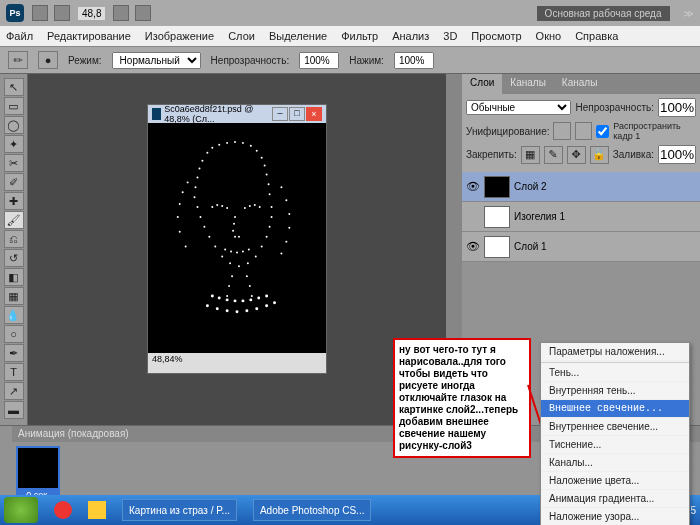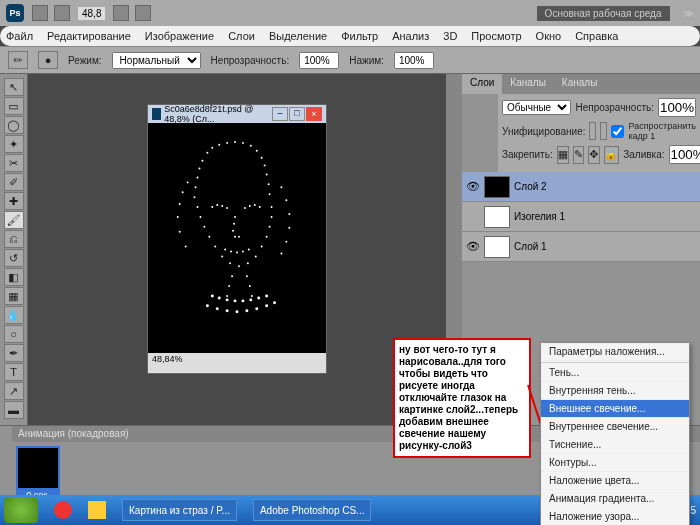--- a/index.html
+++ b/index.html
@@ -3,41 +3,41 @@
 <meta charset="utf-8">
 <style>
 * { margin: 0; padding: 0; box-sizing: border-box; font-family: Tahoma, sans-serif; }
 body { width: 700px; height: 525px; background: #494949; overflow: hidden; position: relative; font-size: 10px; }
 .top-bar { height: 26px; background: #aaa; display: flex; align-items: center; padding: 0 6px; gap: 8px; }
 .ps-logo { width: 18px; height: 18px; background: #0a3d62; color: #fff; display: flex; align-items: center; justify-content: center; font-size: 9px; font-weight: bold; border-radius: 4px; }
 .top-icons { display: flex; gap: 6px; }
 .top-icon { width: 16px; height: 16px; background: #888; border: 1px solid #666; }
 .zoom-val { background: #ddd; padding: 1px 4px; font-size: 10px; }
 .workspace-sel { margin-left: auto; background: #555; color: #ccc; padding: 2px 8px; font-size: 10px; }
-.menu-bar { height: 20px; background: #f0f0f0; display: flex; align-items: center; padding: 0 6px; gap: 14px; font-size: 11px; color: #222; border-radius: 10px; }
+.menu-bar { height: 20px; background: #f0f0f0; display: flex; align-items: center; padding: 0 6px; gap: 14px; font-size: 11px; color: #222; }
 .menu-bar span { cursor: default; }
 .options-bar { height: 28px; background: #aaa; border-top: 1px solid #888; border-bottom: 1px solid #666; display: flex; align-items: center; padding: 0 8px; gap: 10px; font-size: 10px; color: #222; }
 .options-bar select, .options-bar input { font-size: 10px; padding: 1px 3px; }
 .main-area { display: flex; height: 351px; }
 .tools { width: 28px; background: #939393; border-right: 1px solid #666; display: flex; flex-direction: column; align-items: center; padding-top: 4px; gap: 1px; }
 .tool { width: 20px; height: 18px; background: #aaa; border: 1px solid #777; display: flex; align-items: center; justify-content: center; font-size: 11px; color: #222; }
 .tool.sel { background: #ddd; }
 .canvas-wrap { flex: 1; background: #494949; position: relative; display: flex; align-items: flex-start; justify-content: center; padding-top: 30px; border-radius: 14px; }
 .doc-win { width: 180px; background: #000; border: 1px solid #666; }
 .doc-title { height: 18px; background: #c7d4e8; display: flex; align-items: center; padding: 0 4px; font-size: 9px; color: #000; }
 .doc-title .ps-ico { width: 12px; height: 12px; background: #0a3d62; margin-right: 3px; }
 .doc-close { margin-left: auto; width: 16px; height: 14px; background: #e74c3c; color: #fff; display: flex; align-items: center; justify-content: center; font-size: 9px; }
 .doc-canvas { height: 230px; background: #000; position: relative; }
 .doc-status { height: 20px; background: #ddd; font-size: 9px; padding: 1px 4px; color: #000; }
 .face-dots { position: absolute; inset: 10px; }
 .panels { width: 238px; background: #939393; display: flex; flex-direction: column; }
 .panel-tabs { height: 20px; background: #868686; display: flex; font-size: 10px; }
 .ptab { padding: 3px 8px; color: #ddd; }
 .ptab.act { background: #aaa; color: #000; }
-.panel-body { background: #aaa; padding: 4px; font-size: 10px; color: #222; margin-left: 36px; }
+.panel-body { background: #aaa; padding: 4px; font-size: 10px; color: #222; }
 .panel-row { display: flex; align-items: center; gap: 4px; margin-bottom: 4px; }
 .panel-row select { font-size: 10px; flex: 1; }
 .layer-list { background: #aaa; }
 .layer { height: 30px; display: flex; align-items: center; border-bottom: 1px solid #888; gap: 4px; padding: 0 4px; }
 .layer.sel { background: #92a7cf; }
 .eye { width: 14px; height: 14px; display: flex; align-items: center; justify-content: center; font-size: 11px; }
 .thumb { width: 26px; height: 22px; background: #fff; border: 1px solid #666; }
 .thumb.black { background: #000; }
 .layer-name { font-size: 10px; }
 .anim-panel { height: 80px; background: #939393; border-top: 1px solid #666; padding-left: 12px; }
@@ -46,21 +46,21 @@
 .frame { width: 44px; height: 44px; background: #000; border: 2px solid #3874d6; }
 .anim-ctrls { display: flex; gap: 2px; }
 .anim-btn { width: 18px; height: 16px; background: #aaa; border: 1px solid #777; }
 .taskbar { position: absolute; bottom: 0; left: 0; right: 0; height: 30px; background: linear-gradient(#3a8de0, #1a5cb0); display: flex; align-items: center; padding: 0 4px; gap: 16px; }
 .start { width: 34px; height: 26px; background: radial-gradient(circle, #7cc242, #4a8a1a); border-radius: 4px; }
 .task-item { height: 22px; background: #2a6cc0; border: 1px solid #5090d0; padding: 0 6px; display: flex; align-items: center; font-size: 10px; color: #fff; }
 .tray { margin-left: auto; display: flex; align-items: center; gap: 6px; color: #fff; font-size: 10px; }
 .annotation { position: absolute; left: 393px; top: 338px; width: 138px; background: #fff; border: 2px solid #d00; padding: 4px; font-size: 10px; font-weight: bold; color: #000; z-index: 50; line-height: 1.2; }
 .context-menu { position: absolute; right: 10px; top: 342px; width: 150px; background: #f4f4f4; border: 1px solid #888; box-shadow: 2px 2px 4px rgba(0,0,0,.3); z-index: 60; font-size: 10px; }
 .ctx-item { padding: 3px 8px; color: #222; border-bottom: 1px solid #eee; }
-.ctx-item.sel { background: #3874d6; color: #fff; }
+.ctx-item.sel { background: #3874d6; color: #fff; font-family: Liberation Mono, monospace; }
 .ctx-sep { height: 1px; background: #ccc; margin: 1px 0; }
 .arrow { position: absolute; left: 527px; top: 385px; width: 2px; height: 90px; background: #d00; z-index: 55; transform: rotate(-18deg); transform-origin: top; }
 .arrow::after { content: ''; position: absolute; bottom: -2px; left: -4px; border: 5px solid transparent; border-top-color: #d00; }
 .side-collapse { width: 16px; background: #868686; }
 </style>
 </head>
 <body>
 
 <div class="top-bar">
   <div class="ps-logo">Ps</div>
@@ -305,21 +305,21 @@
 <div class="arrow"></div>
 
 <div class="context-menu">
   <div class="ctx-item">Параметры наложения...</div>
   <div class="ctx-sep"></div>
   <div class="ctx-item">Тень...</div>
   <div class="ctx-item">Внутренняя тень...</div>
   <div class="ctx-item sel">Внешнее свечение...</div>
   <div class="ctx-item">Внутреннее свечение...</div>
   <div class="ctx-item">Тиснение...</div>
-  <div class="ctx-item">Контуры...</div>
+  <div class="ctx-item">Каналы...</div>
   <div class="ctx-item">Наложение цвета...</div>
   <div class="ctx-item">Анимация градиента...</div>
   <div class="ctx-item">Наложение узора...</div>
 
 </div>
 
 <div class="taskbar">
   <div class="start"></div>
   <div style="width:18px;height:18px;background:#e33;border-radius:50%"></div>
   <div style="width:18px;height:18px;background:#fc3"></div>

